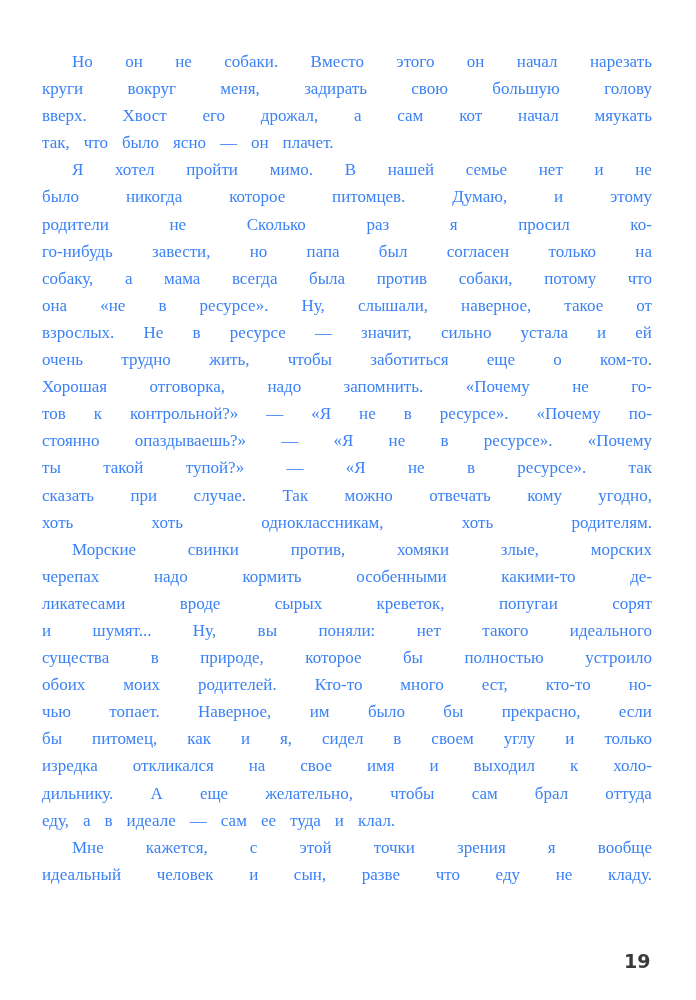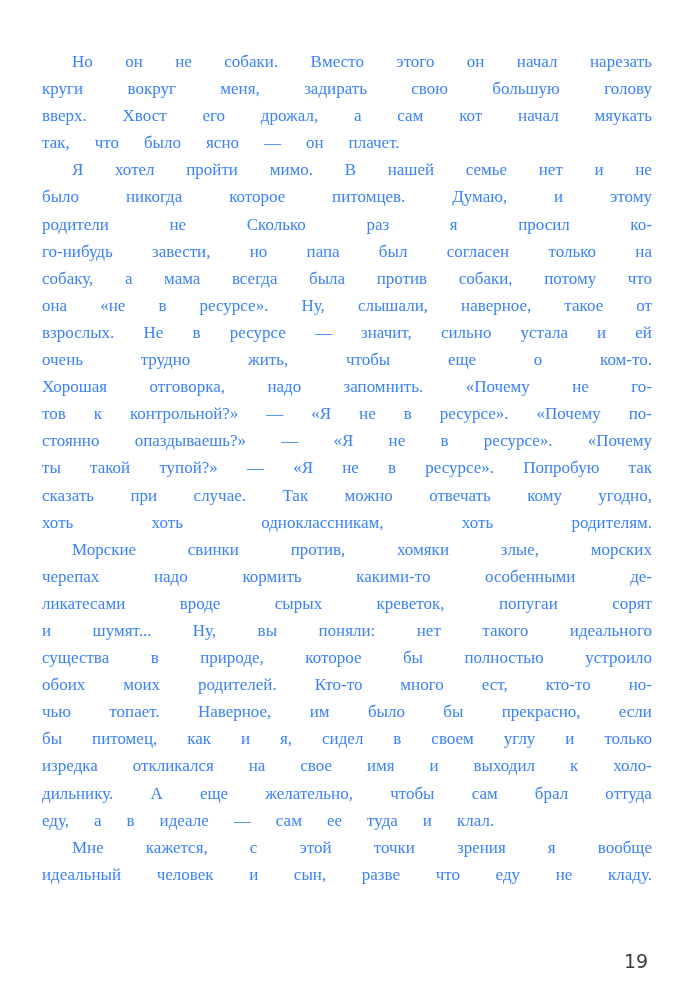--- a/index.html
+++ b/index.html
@@ -9,25 +9,25 @@
     font-family: "Liberation Serif", "DejaVu Serif", serif;
     font-size: 17px; color: #3b82f6; margin-top: 16px;
   }
   .line {
     height: 27.1px; line-height: 27.1px;
     text-align: justify; text-align-last: justify;
     white-space: nowrap; overflow: visible;
     display: flex; justify-content: space-between;
   }
   .line.indent { padding-left: 30px; }
-  .line.last { justify-content: flex-start; gap: 25px; }
+  .line.last { justify-content: flex-start; gap: 14px; }
   .line span.w { display: inline-block; }
   .page-number {
     position: absolute; left: 624px; top: 950px;
-    font-family: "DejaVu Sans", sans-serif; font-weight: normal;
+    font-family: "DejaVu Sans", sans-serif; font-weight: bold;
     font-size: 19px; color: #3a3a3a;
   }
 </style>
 </head>
 <body>
 
 <div class="page" id="page-text">
     <div class="line indent">
       <span class="w">Но</span>
       <span class="w">он</span>
@@ -140,20 +140,21 @@
       <span class="w">сильно</span>
       <span class="w">устала</span>
       <span class="w">и</span>
       <span class="w">ей</span>
     </div>
     <div class="line">
       <span class="w">очень</span>
       <span class="w">трудно</span>
       <span class="w">жить,</span>
       <span class="w">чтобы</span>
+      <span class="w">заботиться</span>
       <span class="w">еще</span>
       <span class="w">о</span>
       <span class="w">ком-то.</span>
     </div>
     <div class="line">
       <span class="w">Хорошая</span>
       <span class="w">отговорка,</span>
       <span class="w">надо</span>
       <span class="w">запомнить.</span>
       <span class="w">«Почему</span>
@@ -184,21 +185,20 @@
     </div>
     <div class="line">
       <span class="w">ты</span>
       <span class="w">такой</span>
       <span class="w">тупой?»</span>
       <span class="w">—</span>
       <span class="w">«Я</span>
       <span class="w">не</span>
       <span class="w">в</span>
       <span class="w">ресурсе».</span>
-      <span class="w">Попробую</span>
       <span class="w">так</span>
     </div>
     <div class="line">
       <span class="w">сказать</span>
       <span class="w">при</span>
       <span class="w">случае.</span>
       <span class="w">Так</span>
       <span class="w">можно</span>
       <span class="w">отвечать</span>
       <span class="w">кому</span>
@@ -216,22 +216,22 @@
       <span class="w">свинки</span>
       <span class="w">против,</span>
       <span class="w">хомяки</span>
       <span class="w">злые,</span>
       <span class="w">морских</span>
     </div>
     <div class="line">
       <span class="w">черепах</span>
       <span class="w">надо</span>
       <span class="w">кормить</span>
+      <span class="w">особенными</span>
       <span class="w">какими-то</span>
-      <span class="w">особенными</span>
       <span class="w">де-</span>
     </div>
     <div class="line">
       <span class="w">ликатесами</span>
       <span class="w">вроде</span>
       <span class="w">сырых</span>
       <span class="w">креветок,</span>
       <span class="w">попугаи</span>
       <span class="w">сорят</span>
     </div>

